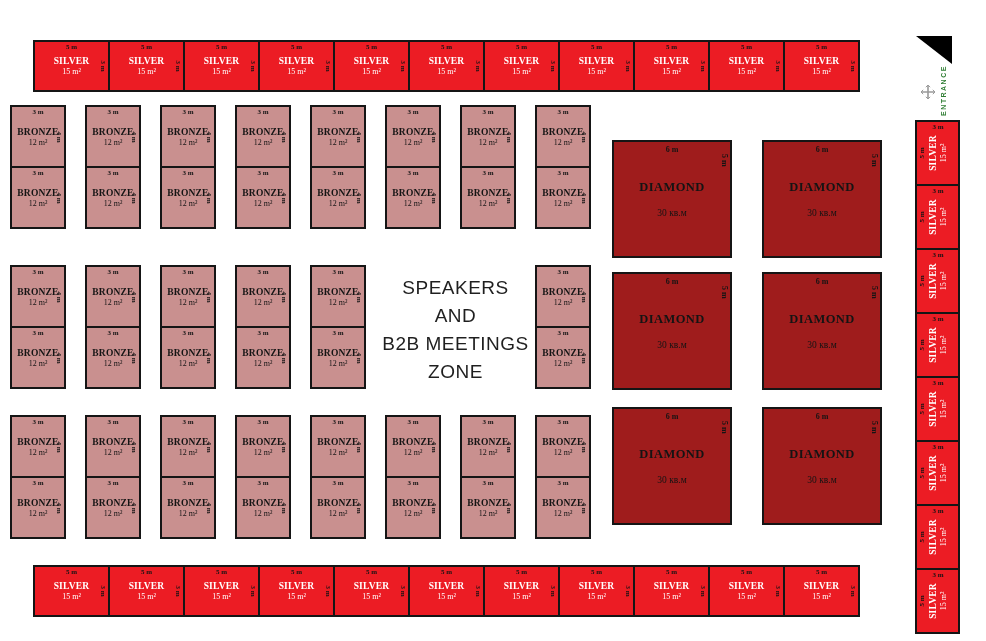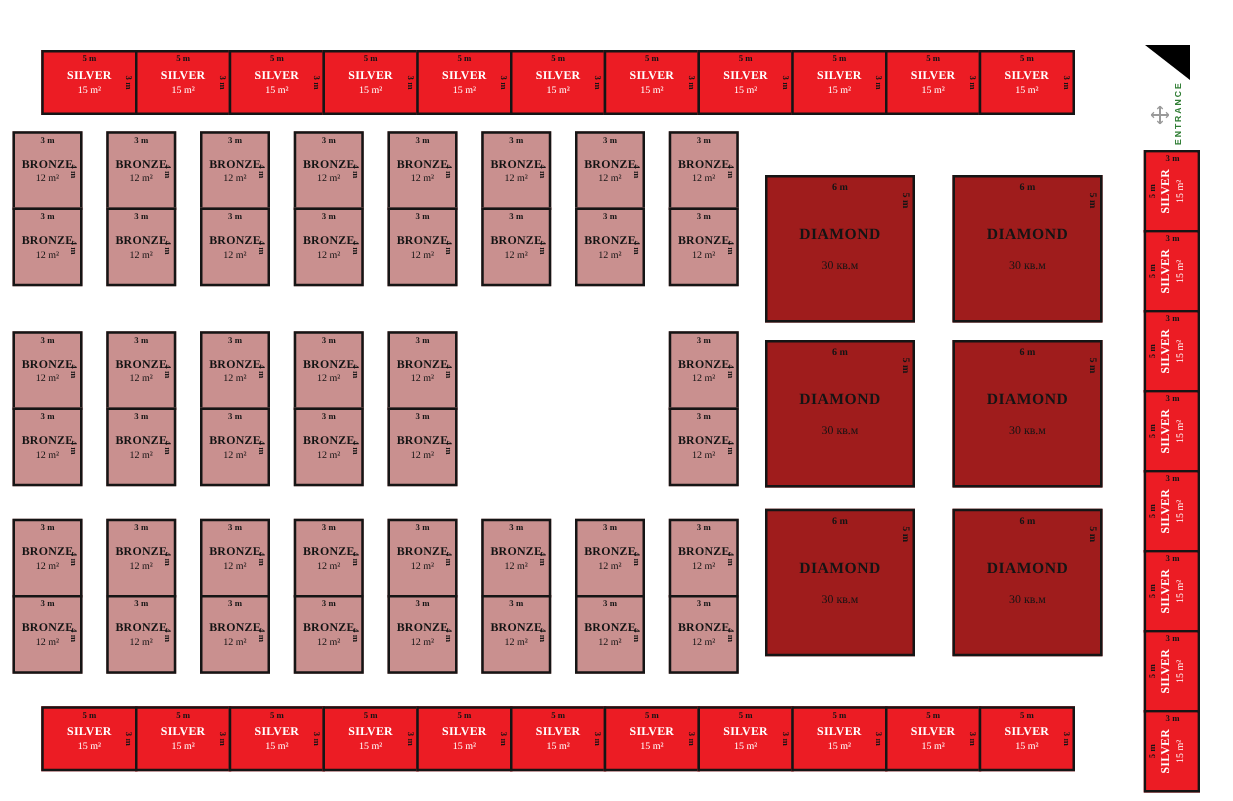--- a/index.html
+++ b/index.html
@@ -530,20 +530,26 @@
           <span class="dim dim-top" style="color: rgb(20, 20, 20);">3 m</span>
           <span class="center">
             <span class="bname" style="color: rgb(20, 20, 20);">BRONZE</span>
             <span class="bsize" style="color: rgb(20, 20, 20);">12 m²</span>
           </span>
           <span class="dim dim-side" style="color: rgb(20, 20, 20);">4 m</span>
         </div>
       </div>
     </div>
 
+  <div class="zone">
+    <div>SPEAKERS</div>
+    <div>AND</div>
+    <div>B2B MEETINGS</div>
+    <div>ZONE</div>
+  </div>
 
   <div id="diamond-area">
       <div class="booth h-diamond" style="background: rgb(159, 28, 28); left: 612px; top: 140px;">
         <span class="dim dim-top" style="color: rgb(20, 20, 20);">6 m</span>
         <span class="center">
           <span class="bname" style="color: rgb(20, 20, 20);">DIAMOND</span>
           <span class="bsize" style="color: rgb(20, 20, 20);">30 кв.м</span>
         </span>
         <span class="dim dim-side" style="color: rgb(20, 20, 20);">5 m</span>
       </div>

